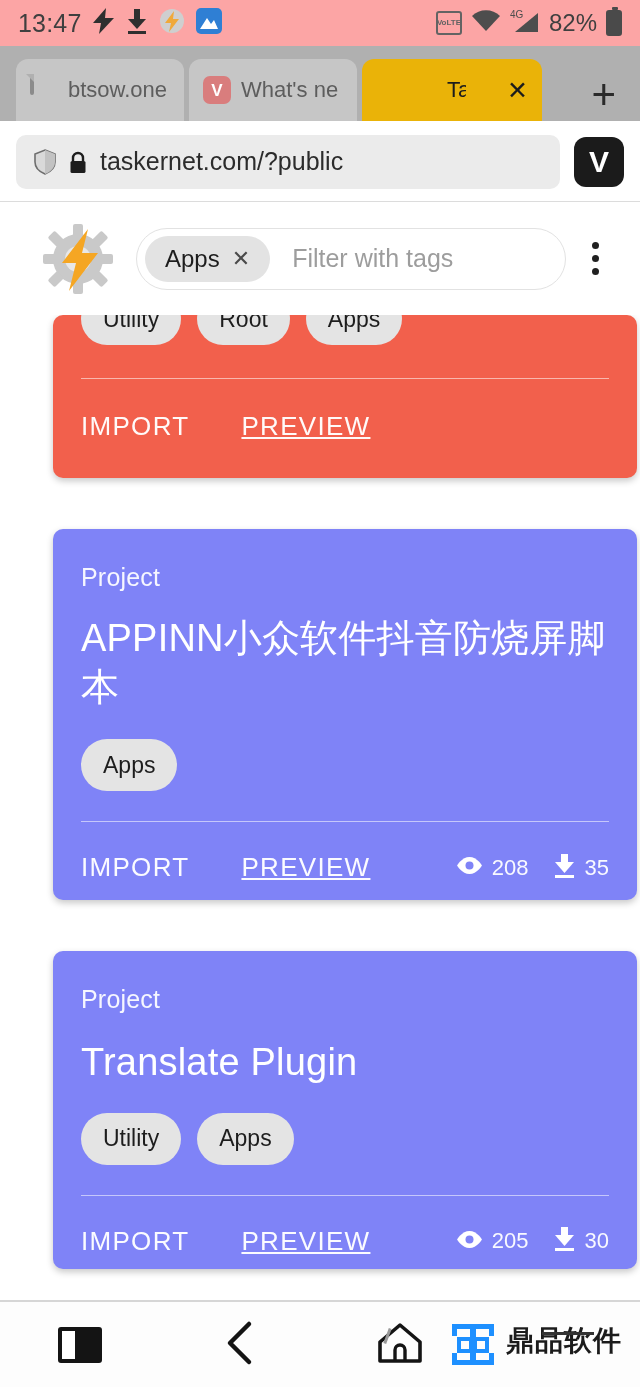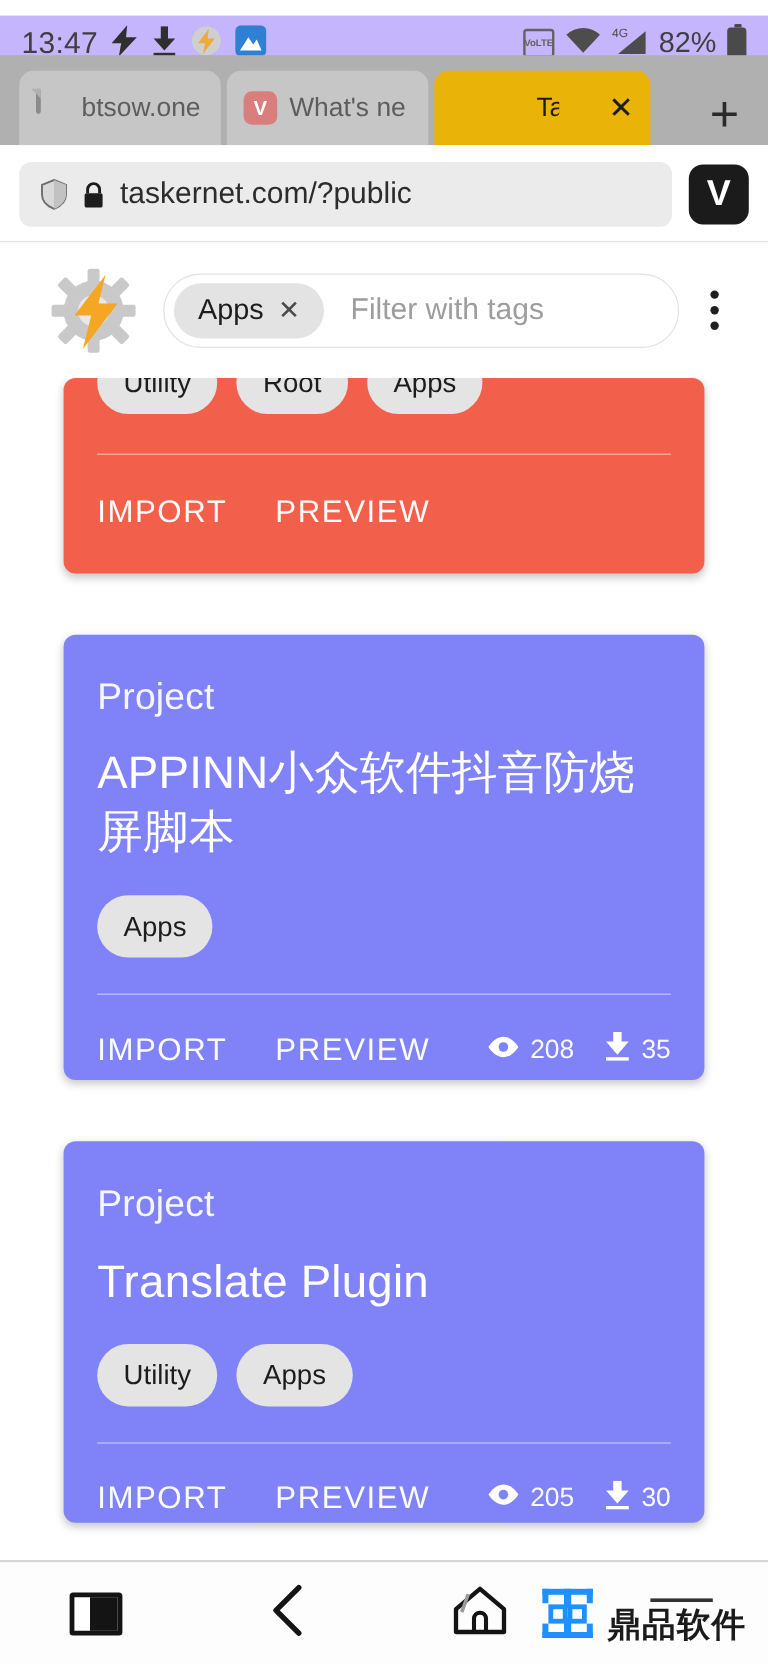--- a/index.html
+++ b/index.html
@@ -6,22 +6,22 @@
   html, body {
     width: 640px; height: 1387px;
     font-family: "Liberation Sans", "DejaVu Sans", sans-serif;
     background: #ffffff;
     overflow: hidden;
   }
   .screen { position: relative; width: 640px; height: 1387px; background:#fff; }
 
   
   .status-bar {
-    position: absolute; top:13px; left:0; width:640px; height:46px;
-    background:#c4b5fd;
+    position: absolute; top:0; left:0; width:640px; height:46px;
+    background:#fca5a5;
     display:flex; align-items:center; padding:0 18px;gap:12px;
   }
   .status-left { display:flex; align-items:center; gap:11px; flex:1; }
   .status-time { font-size:25px; color:#3f3f3f; letter-spacing:0.2px; }
   .status-right { display:flex; align-items:center; gap:9px; }
   .volte-icon {
     width:26px; height:24px; border:2px solid #636363; border-radius:3px;
     display:flex; flex-direction:row; align-items:center; justify-content:center;
     line-height:1; color:#636363; font-size:8px; font-weight:bold;
   }
@@ -138,47 +138,47 @@
     align-items:center; gap:6px; cursor:pointer; margin-right:6px;
   }
   .kebab i { width:7px; height:7px; border-radius:50%; background:#202020; display:block; }
 
   
   .card-list {
     position:absolute; top:315px; left:0; width:640px; height:985px;
     background:#fff; overflow:hidden;
   }
   .card {
-    position:absolute; left:53px; width:534px;
+    position:absolute; left:53px; width:584px;
     border-radius:10px;
     box-shadow:0 3px 7px rgba(0,0,0,0.22);
     padding:0 28px;
     color:#ffffff;
   }
   .card-kind {
-    font-size:31px; color:rgba(255,255,255,0.93); letter-spacing:0.2px;
+    font-size:25px; color:rgba(255,255,255,0.93); letter-spacing:0.2px;
   }
   .card-title {
     font-size:38px; line-height:1.28; color:#ffffff; font-weight:400;
     letter-spacing:0.2px;
   }
   .chip-row { display:flex; gap:16px; flex-wrap:wrap; }
   .chip {
     height:52px; min-width:84px; border-radius:26px; background:#e4e4e4;
     color:#1d1d1d; font-size:23px;
     display:flex; align-items:center; justify-content:center; padding:0 22px;
     cursor:pointer;
   }
   .card-divider { height:1px; background:rgba(255,255,255,0.55); }
   .card-actions { display:flex; align-items:center; }
   .action-link {
     font-size:26px; color:rgba(255,255,255,0.97); letter-spacing:1.3px;
     cursor:pointer;
   }
-  .action-link + .action-link { margin-left:40px; }
+  .action-link + .action-link { margin-left:52px;text-decoration:underline; }
   .stats { margin-left:auto; display:flex; align-items:center; gap:24px; }
   .stat { display:flex; align-items:center; gap:9px; }
   .stat-num { font-size:22px; color:rgba(255,255,255,0.95); }
 
   
   #card-0 { background:#F2604C; top:0; height:163px; padding-top:0; }
   #card-0 .chip-row { position:absolute; top:-22px; left:28px; }
   #card-0 .card-divider { position:absolute; top:63px; left:28px; right:28px; }
   #card-0 .card-actions { position:absolute; top:96px; left:28px; right:28px; }
 
@@ -191,21 +191,21 @@
     position:absolute; top:1302px; left:0; width:640px; height:85px;
     background:#fdfdfd; display:flex; align-items:center;
   }
   .nav-btn { flex:1; display:flex; align-items:center; justify-content:center; cursor:pointer; }
   .nav-recent {
     width:44px; height:36px; border:4px solid #141414; border-radius:3px;
     background:linear-gradient(to right,#fff 0,#fff 36%,#141414 36%,#141414 100%);
   }
   .watermark {
     position:absolute; right:18px; top:20px;
-    display:flex; align-items:flex-end; gap:10px;
+    display:flex; align-items:flex-start; gap:10px;
   }
   .wm-text { font-size:28px; color:#1b1b1b; font-weight:700; letter-spacing:1px; }
   .wm-dash {
     position:absolute; right:28px; top:10px; width:52px; height:3px; background:#333;
   }
   .wm-tick {
     position:absolute; left:-64px; top:6px; width:3px; height:16px;
     background:#999; transform:rotate(20deg);
   }
 </style>

